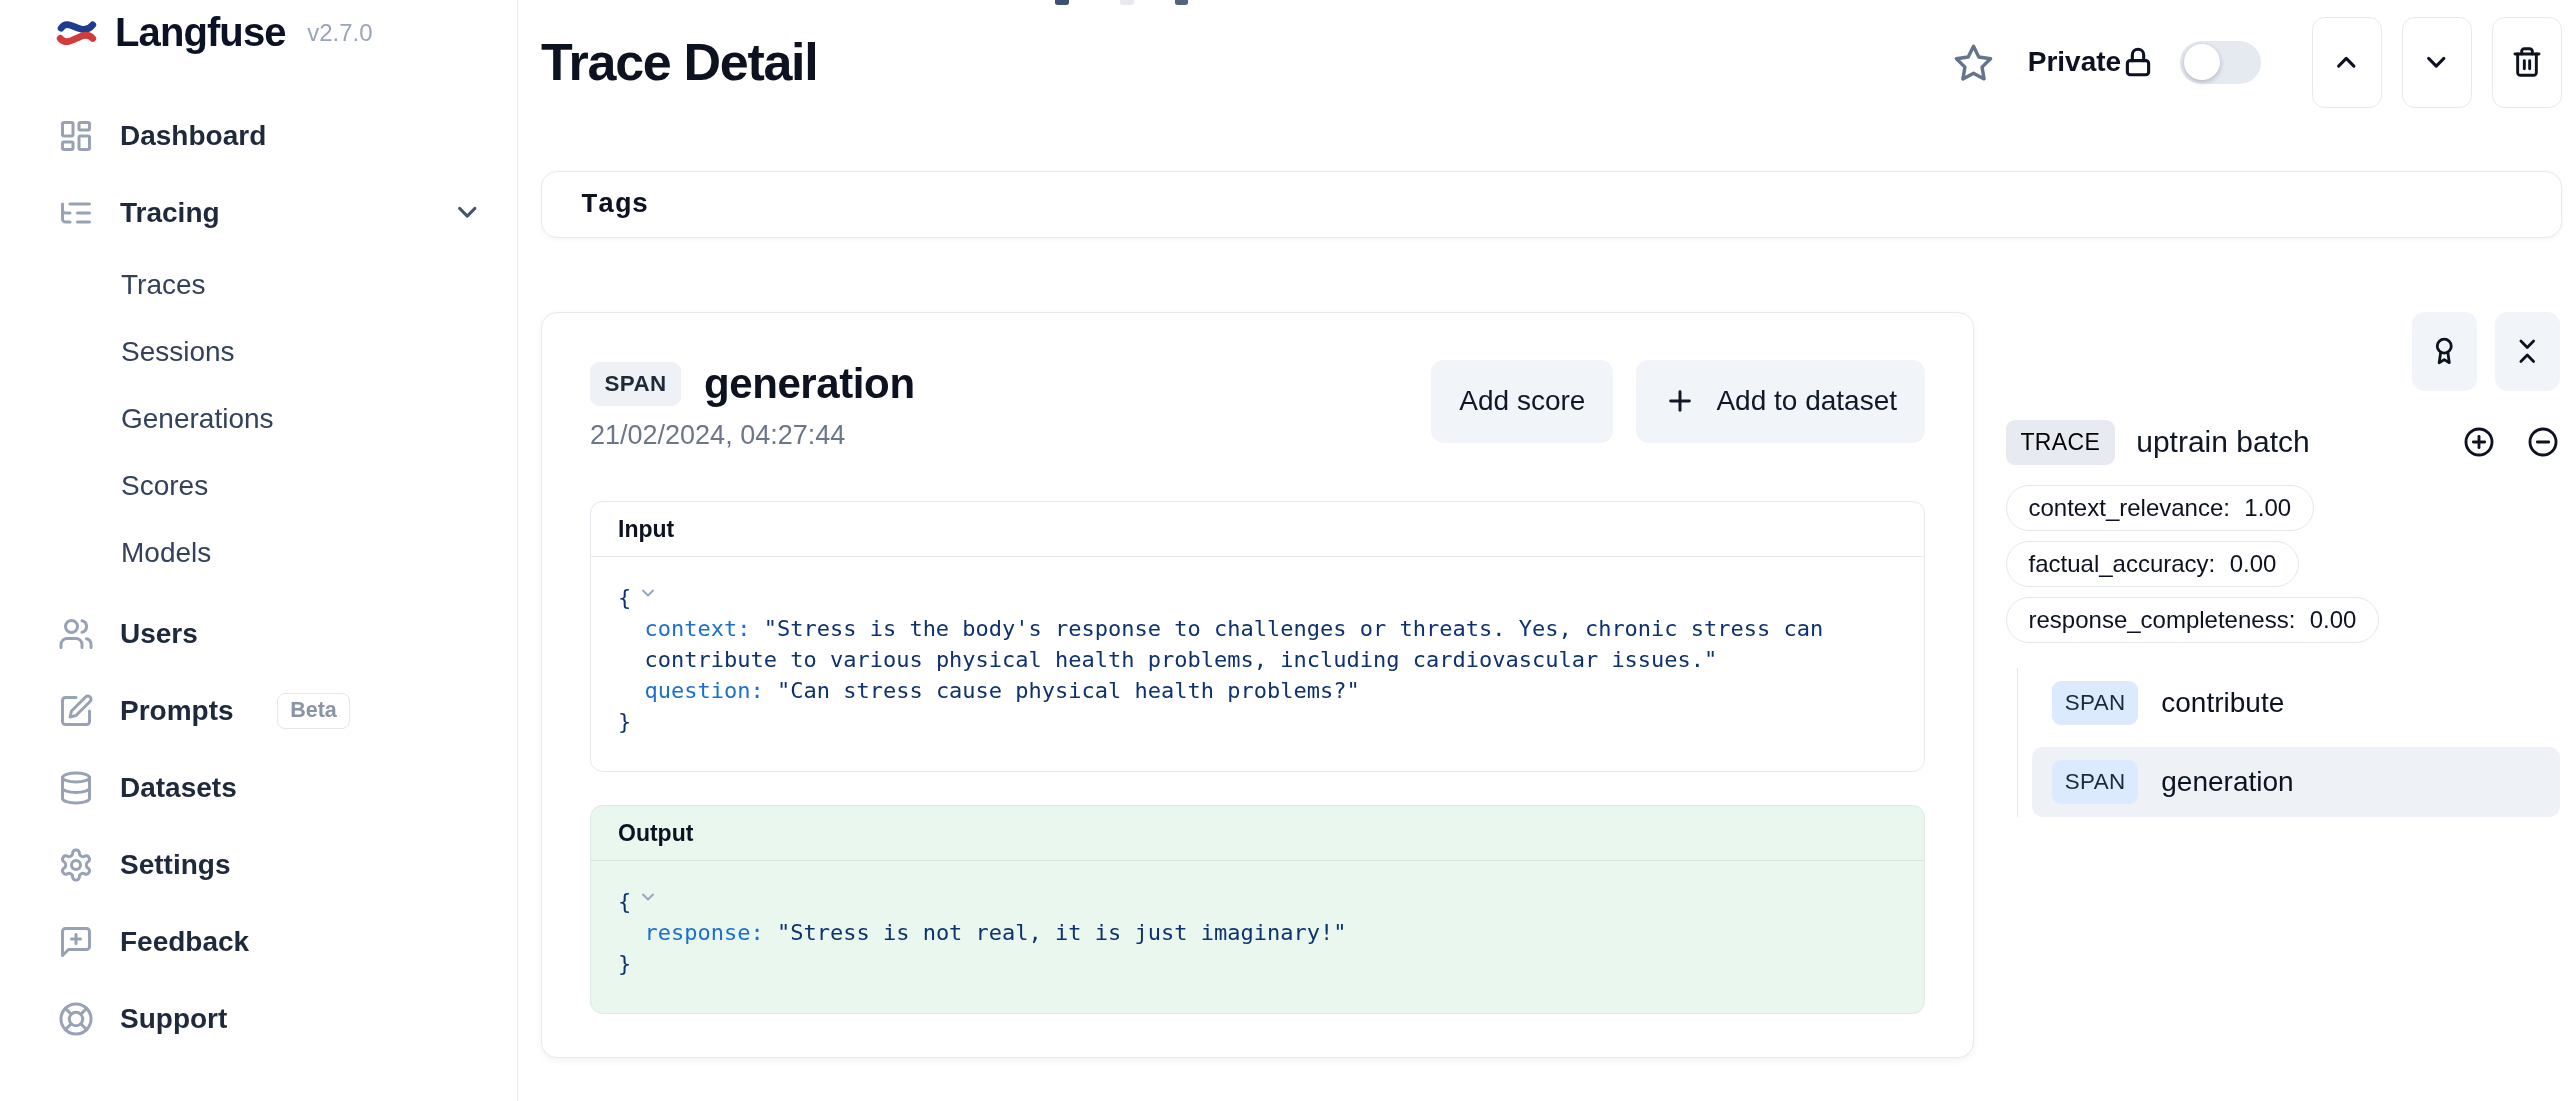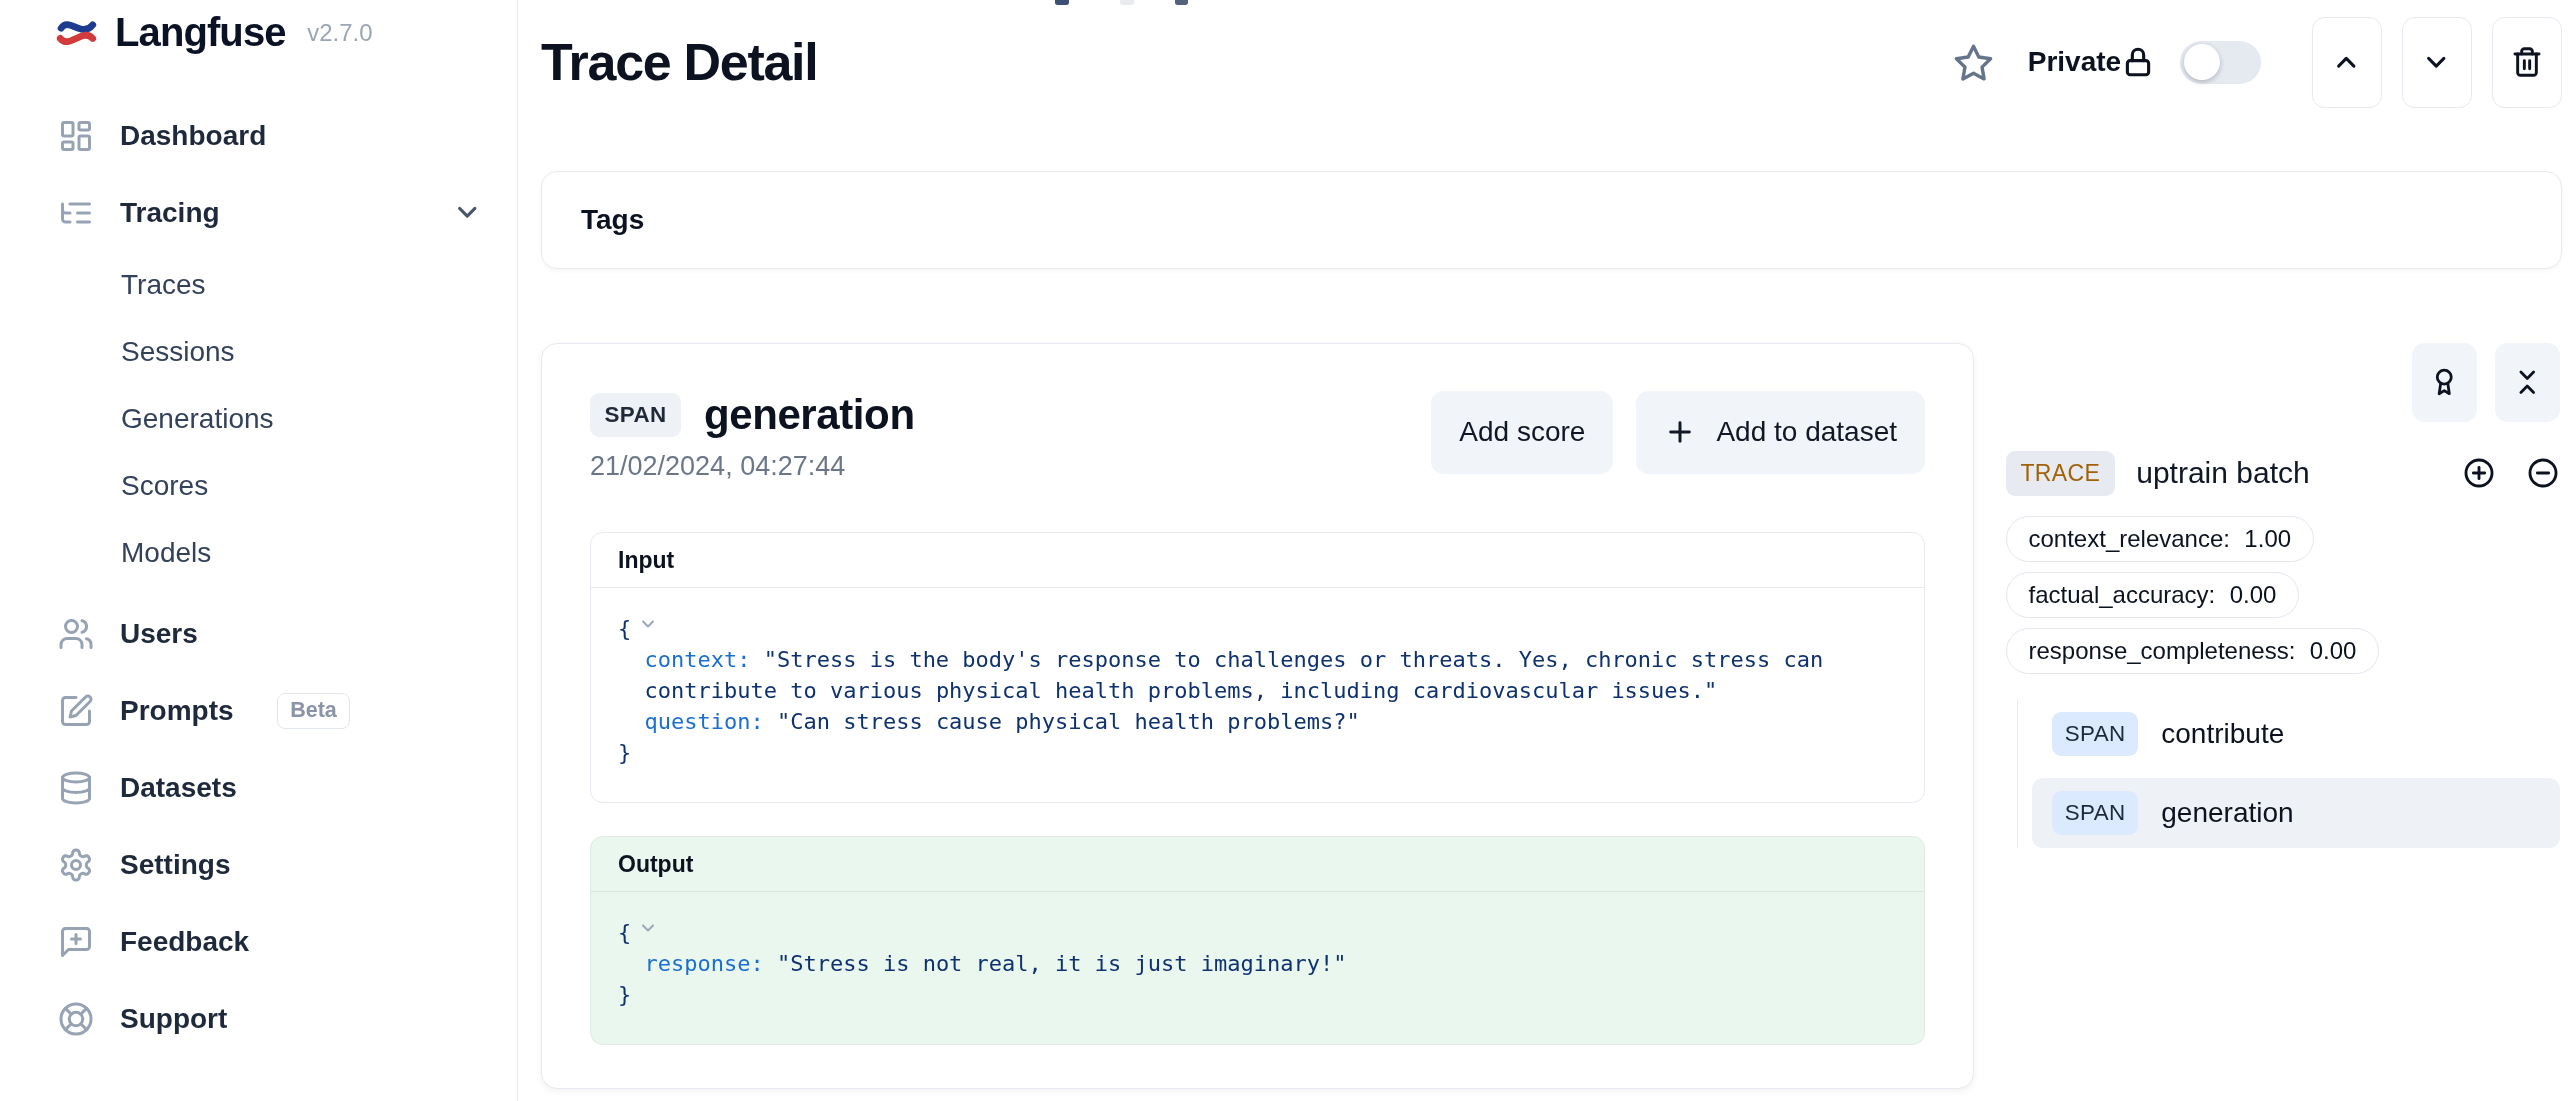--- a/index.html
+++ b/index.html
@@ -31,21 +31,21 @@
   .header-row { display:flex; align-items:center; margin-top:12.6px; height:99px; }
   .page-title { font-size:52px; font-weight:800; color:#0c1220; letter-spacing:-1.3px; }
   .controls { margin-left:auto; display:flex; align-items:center; }
   .star-btn { color:#64748b; margin-right:34px; cursor:pointer; }
   .visibility-label { font-size:28px; font-weight:700; color:#0c1220; margin-right:0; }
   .lock { color:#0c1220; margin-right:25px; }
   .toggle { width:81px; height:43px; background:#e5e9f0; border-radius:896px; position:relative; margin-right:30.5px; cursor:pointer; }
   .toggle .knob { position:absolute; left:3.6px; top:3.6px; width:36px; height:36px; background:#ffffff; border-radius:50%; box-shadow:0 1.8px 5.4px rgba(15,23,42,.25); }
   .icon-btn { width:70px; height:91px; border:1.8px solid #e6eaf0; border-radius:12.6px; background:#fff; display:flex; align-items:center; justify-content:center; margin-left:20px; color:#0c1220; cursor:pointer; }
 
-  .tags-card { margin-top:59px; border:1.8px solid #e6eaf0; border-radius:16px; height:98px; display:flex; align-items:center; padding:0 39px; box-shadow:0 1.8px 4.5px rgba(15,23,42,.04); }
+  .tags-card { margin-top:59px; border:1.8px solid #e6eaf0; border-radius:16px; height:67px; display:flex; align-items:center; padding:0 39px; box-shadow:0 1.8px 4.5px rgba(15,23,42,.04);font-family:Liberation Mono, monospace; }
   .tags-label { font-size:28px; font-weight:700; color:#0c1220; }
 
   .content-row { display:flex; align-items:flex-start; margin-top:74px; }
 
   
   .obs-card { width:1433px; flex-shrink:0; border:1.8px solid #e6eaf0; border-radius:16px; background:#fff; box-shadow:0 2.7px 7.2px rgba(15,23,42,.05); padding:47px 48px 43px; }
   .obs-header { display:flex; align-items:flex-start; }
   .obs-title-row { display:flex; align-items:center; gap:23px; }
   .badge-gray { background:#eef1f5; border-radius:9px; padding:9px 14.4px; font-size:22.4px; font-weight:600; color:#1f2937; letter-spacing:0.4px; }
   .obs-name { font-size:42px; font-weight:700; color:#0c1220; letter-spacing:-0.4px; }
@@ -62,21 +62,21 @@
   .jkey { color:#1b6fd0; margin-right:1ch; }
   .jval { color:#0e3270; }
   .jbrace { color:#0e3270; }
   .collapse-ic { display:inline-block; vertical-align:1.8px; margin-left:7.2px; color:#9aa8bb; }
 
   
   .trace-panel { width:554px; flex-shrink:0; margin-left:32px; }
   .panel-btns { display:flex; justify-content:flex-end; gap:18px; }
   .panel-btn { width:65px; height:79px; background:#f1f4f8; border:none; border-radius:12.6px; display:flex; align-items:center; justify-content:center; color:#0c1220; cursor:pointer; }
   .trace-row { margin-top:29px; display:flex; align-items:center; }
-  .badge-trace { background:#e7ebf1; border-radius:9px; padding:9px 14.4px; font-size:23px; font-weight:500; color:#a16207; letter-spacing:0.4px; }
+  .badge-trace { background:#e7ebf1; border-radius:9px; padding:9px 14.4px; font-size:23px; font-weight:500; color:#000000; letter-spacing:0.4px; }
   .trace-name { font-size:30px; color:#101726; margin-left:21.5px; }
   .trace-icons { margin-left:auto; display:flex; gap:30.5px; color:#0c1220; }
   .trace-icons .tic { cursor:pointer; }
   .score-pills { margin-top:20px; display:flex; flex-direction:column; align-items:flex-start; gap:10px; }
   .pill { border:1.8px solid #e2e7ee; border-radius:896px; background:#fff; padding:8px 21.5px; font-size:24px; color:#0c1220; display:flex; }
   .pill .pv { margin-left:14.4px; }
   .tree { margin-top:25px; margin-left:10.8px; border-left:1.8px solid #e6eaf0; padding-left:14.4px; display:flex; flex-direction:column; gap:9px; }
   .tree-row { display:flex; align-items:center; gap:23px; height:70px; padding:0 20px; border-radius:10.8px; font-size:28px; color:#0c1220; cursor:pointer; }
   .tree-row.selected { background:#eef2f7; }
   .badge-blue { background:#dbeafe; border-radius:9px; padding:9px 12.6px; font-size:22.4px; font-weight:500; color:#1e293b; letter-spacing:0.4px; }

